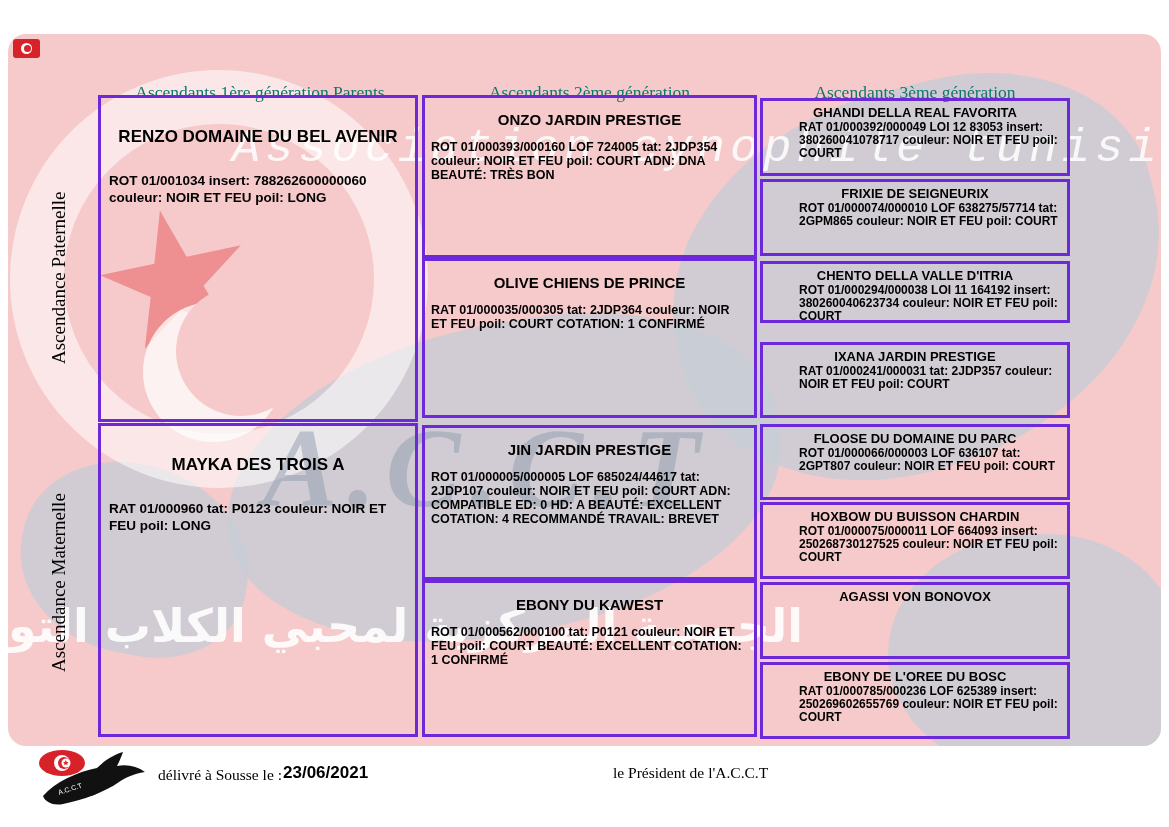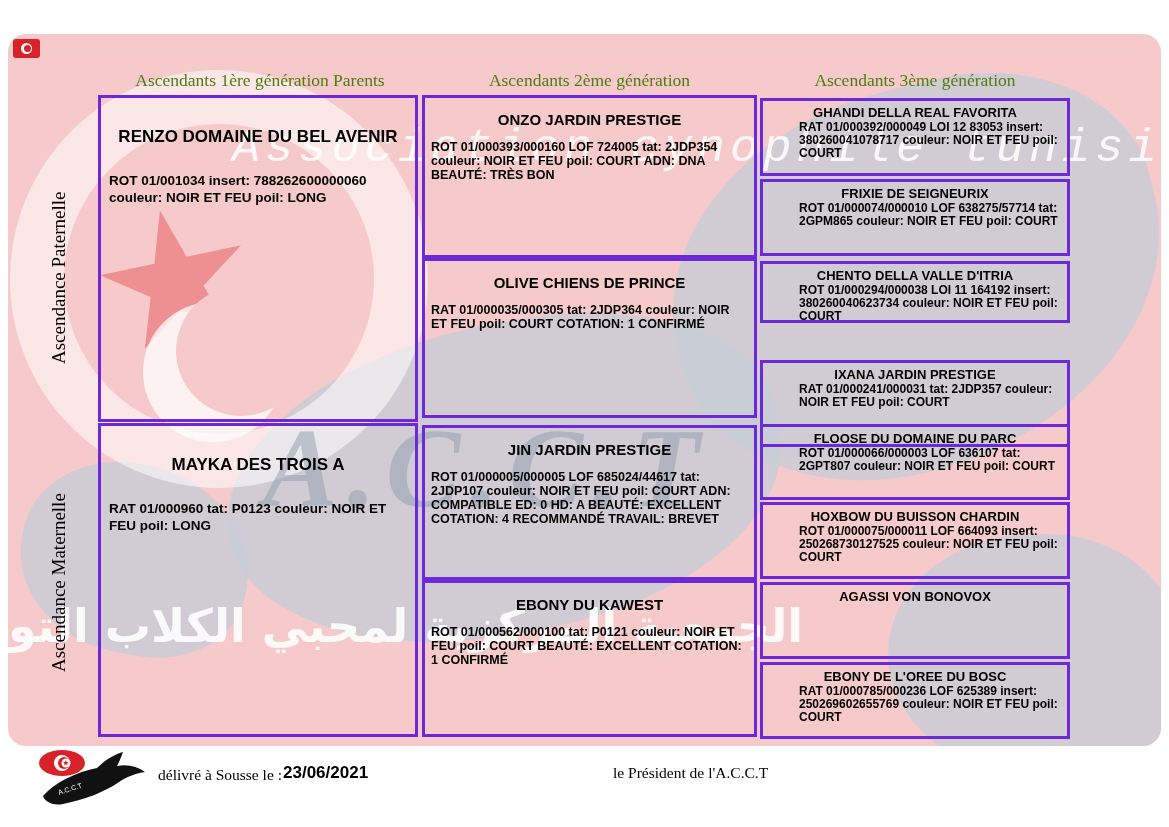--- a/index.html
+++ b/index.html
@@ -24,22 +24,22 @@
   #wm-script{left:224px;top:88px;width:880px;font-family:Liberation Mono, monospace;font-style:italic;
              font-size:47px;letter-spacing:5px;color:rgba(255,255,255,0.85);white-space:nowrap;}
   #wm-acct{left:255px;top:370px;font-family:"Liberation Serif",serif;font-style:italic;font-weight:bold;
            font-size:112px;letter-spacing:10px;color:rgba(150,160,178,0.55);}
   #wm-arabic{left:95px;top:565px;width:700px;font-family:"DejaVu Sans",sans-serif;font-weight:bold;
              font-size:46px;color:rgba(255,255,255,0.9);direction:rtl;text-align:left;white-space:nowrap;}
   #mini-flag{position:absolute;left:13px;top:39px;width:27px;height:19px;background:#d8222a;border-radius:3px;}
   #mini-flag .c1{position:absolute;left:8px;top:4px;width:11px;height:11px;border-radius:50%;background:#fff;}
   #mini-flag .c2{position:absolute;left:11px;top:6px;width:7px;height:7px;border-radius:50%;background:#d8222a;}
   
-  .col-head{position:absolute;font-family:"Liberation Serif",serif;font-size:17.5px;color:#4d7c0f;
-            text-align:center;}
+  .col-head{position:absolute;font-family:"Liberation Serif",serif;font-size:17.5px;color:#0f766e;
+            text-align:center;margin-top:12px;}
   #head1{left:100px;top:70px;width:320px;}
   #head2{left:422px;top:70px;width:335px;}
   #head3{left:760px;top:70px;width:310px;}
   
   .side-label{position:absolute;writing-mode:vertical-rl;transform:rotate(180deg);
               font-family:"Liberation Serif",serif;font-size:19px;color:#000;text-align:center;}
   #side-pat{left:48px;top:125px;height:305px;}
   #side-mat{left:48px;top:435px;height:295px;}
   
   .pbox{position:absolute;border:3px solid #6d28d9;background:transparent;box-sizing:border-box;}
@@ -57,21 +57,21 @@
   #g2-1{top:258px;height:160px;}
   #g2-2{top:425px;height:155px;}
   #g2-3{top:580px;height:157px;}
   .c2 .name{font-size:15px;padding:13px 6px 0 6px;}
   .c2 .details{font-size:12.5px;padding:12px 6px 0 6px;line-height:1.12;}
   
   .c3{left:760px;width:310px;}
   #g3-0{top:98px;height:78px;}
   #g3-1{top:179px;height:77px;}
   #g3-2{top:261px;height:62px;}
-  #g3-3{top:360px;height:87px;}
+  #g3-3{top:342px;height:76px;}
   #g3-4{top:424px;height:76px;}
   #g3-5{top:502px;height:77px;}
   #g3-6{top:582px;height:77px;}
   #g3-7{top:662px;height:77px;}
   .c3 .name{font-size:13px;padding:4px 4px 0 4px;}
   .c3 .details{font-size:12px;padding:1px 5px 0 5px;line-height:1.1;margin-left:31px;}
   
   #footer{position:absolute;left:0;top:744px;width:1169px;height:83px;}
   #logo{position:absolute;left:35px;top:4px;width:125px;height:62px;}
   #issued-label{position:absolute;left:158px;top:22px;font-family:"Liberation Serif",serif;font-size:15.5px;color:#000;}

